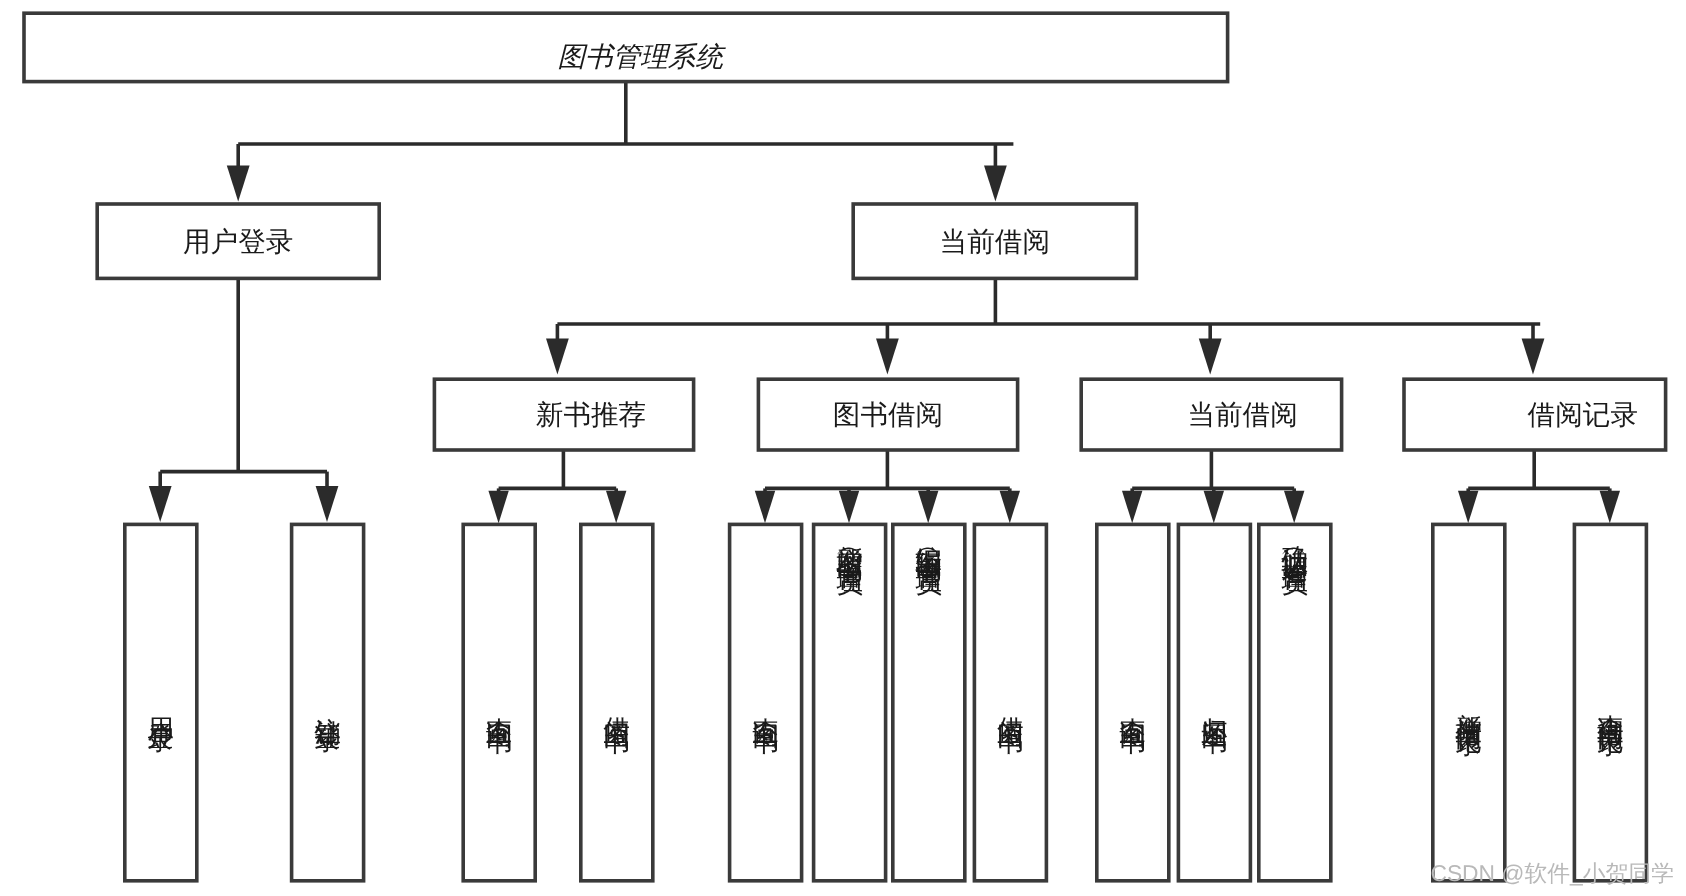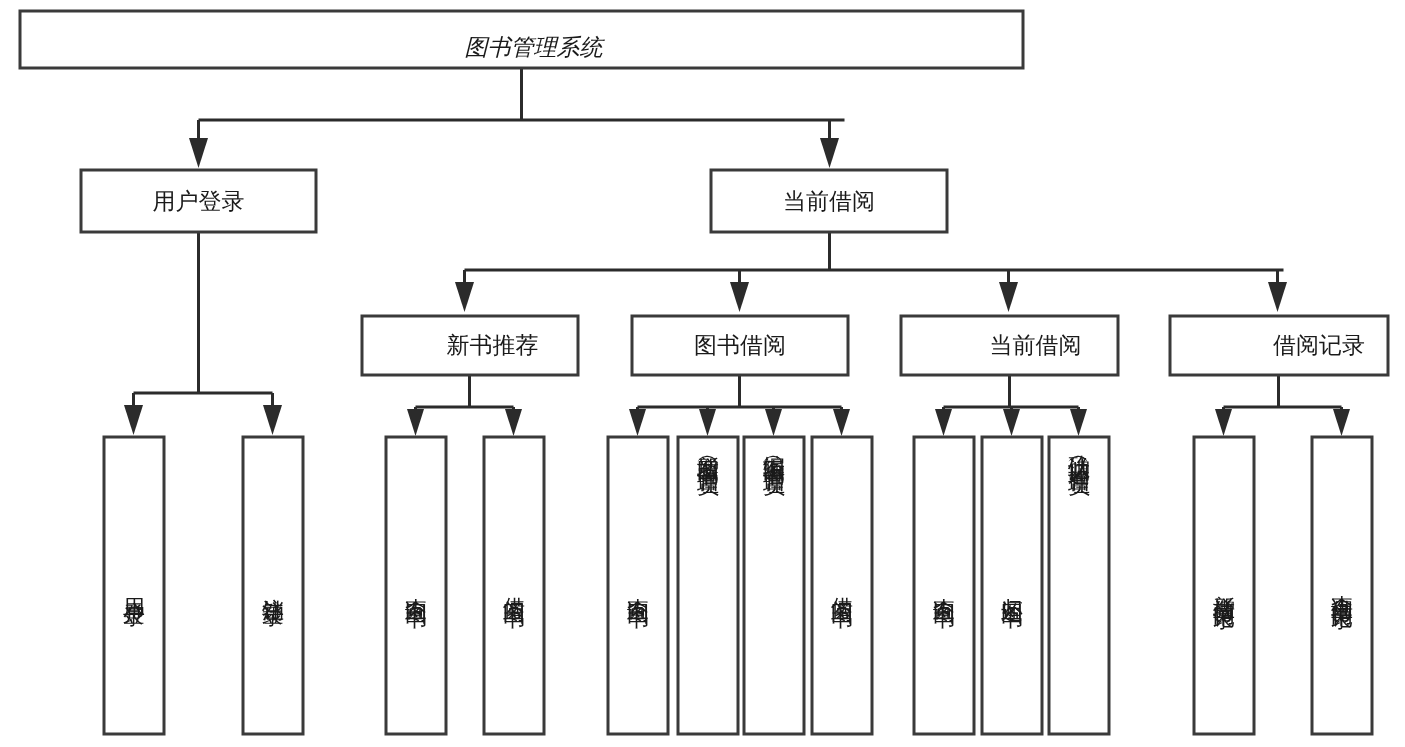--- a/index.html
+++ b/index.html
@@ -239,14 +239,15 @@
     <span class="vlabel-text">确认归还（管理员）</span>
   </div>
 
   <div class="vlabel-wrap" style="left:1194px; top:437px; width:60px; height:297px;">
     <span class="vlabel-text">新增借阅记录</span>
   </div>
   <div class="vlabel-wrap" style="left:1312px; top:437px; width:60px; height:297px;">
     <span class="vlabel-text">查询借阅记录</span>
   </div>
 
+  <div class="watermark">CSDN @软件_小贺同学</div>
 
 </div>
 
 </body></html>

